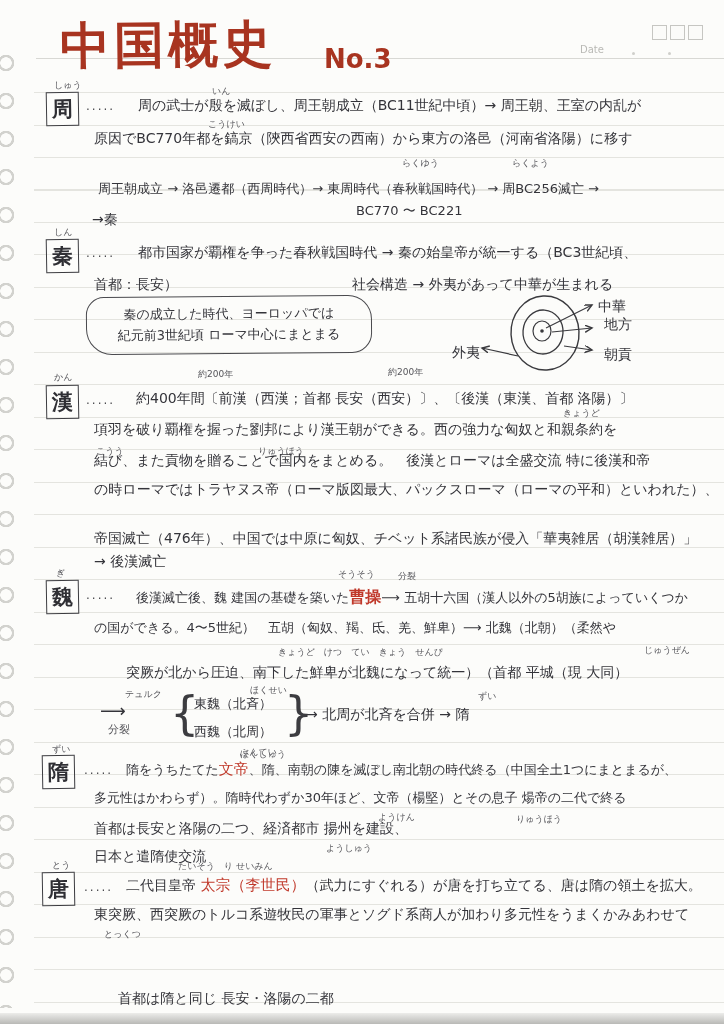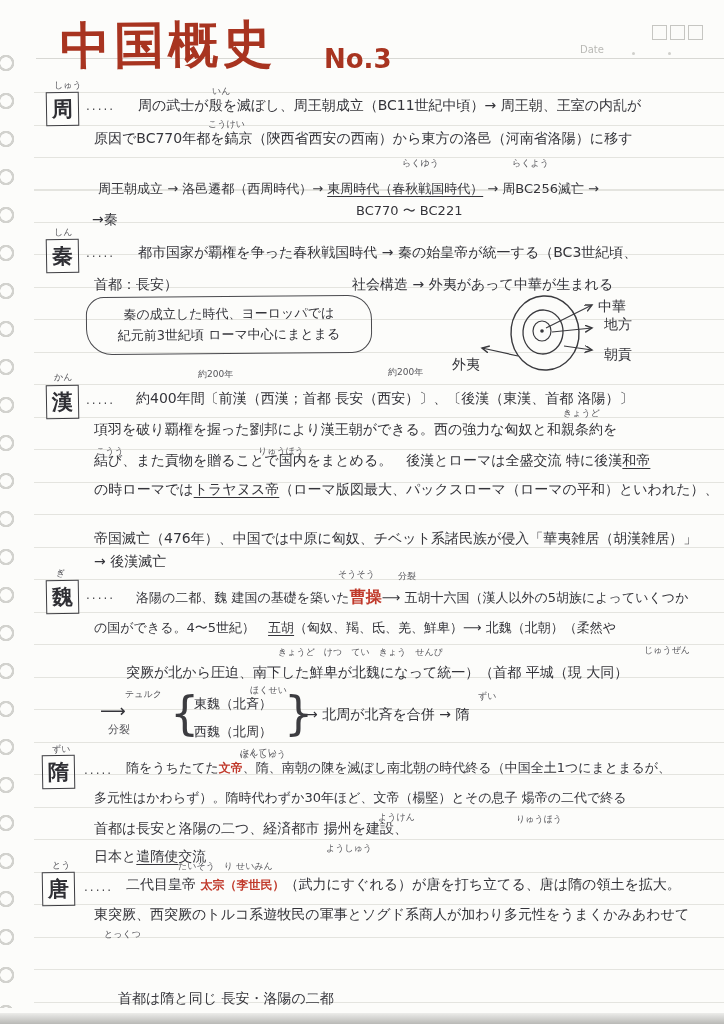--- a/index.html
+++ b/index.html
@@ -33,22 +33,22 @@
   .cb{position:absolute; top:25px; width:13px; height:13px; border:1px solid #c6c6c2; background:#fbfbf9;}
   
   .title-main{position:absolute; left:60px; top:12px; font-size:50px; font-weight:bold;
     color:var(--title-red); letter-spacing:4px; transform:rotate(-0.6deg); white-space:nowrap;}
   .title-no{position:absolute; left:324px; top:44px; font-size:26px; font-weight:bold; color:var(--title-red);}
   
   .t{position:absolute; font-size:14px; color:var(--ink); white-space:nowrap; line-height:1.25;}
   .sz13{font-size:13px;}
   .anno{position:absolute; font-size:9px; color:var(--anno); white-space:nowrap;}
   .red16{color:var(--red); font-weight:bold; font-size:16px;}
-  .red15{color:var(--red); font-weight:bold; font-size:12px;}
-  .ul{text-decoration:underline; text-underline-offset:3px;}
+  .red15{color:var(--red); font-weight:normal; font-size:15px;}
+  .ul{text-underline-offset:3px;}
   .kbox{position:absolute; border:1.8px solid #3c3c40; padding:2px 5px; font-size:21px;
     font-weight:bold; color:#2f2f34; background:rgba(255,255,255,.3); transform:rotate(-1deg);}
   .dots{position:absolute; font-size:12px; letter-spacing:2px; color:#4a4a4e;}
   .brace{position:absolute; font-size:46px; font-weight:normal; color:#3c3c40; line-height:1;}
   .cloud{
     position:absolute; left:86px; top:296px; width:284px; height:56px;
     border:1.8px solid #4a4a4e; border-radius:18px 24px 20px 26px;
     display:flex; flex-direction:column; justify-content:center; align-items:center;
     font-size:13px; color:var(--ink); transform:rotate(-0.5deg);
   }
@@ -112,21 +112,21 @@
     <ellipse cx="102" cy="43" rx="9" ry="10" fill="none" stroke="#3a3a3e" stroke-width="1.2"></ellipse>
     <circle cx="102" cy="43" r="1.8" fill="#3a3a3e"></circle>
     <line x1="106" y1="40" x2="152" y2="17" stroke="#3a3a3e" stroke-width="1.2" marker-end="url(#ah)"></line>
     <line x1="112" y1="44" x2="152" y2="40" stroke="#3a3a3e" stroke-width="1.2" marker-end="url(#ah)"></line>
     <line x1="124" y1="58" x2="152" y2="62" stroke="#3a3a3e" stroke-width="1.2" marker-end="url(#ah)"></line>
     <line x1="78" y1="68" x2="42" y2="60" stroke="#3a3a3e" stroke-width="1.2" marker-end="url(#ah)"></line>
   </svg>
   <div class="t" style="left:598px;top:298px">中華</div>
   <div class="t" style="left:604px;top:316px">地方</div>
   <div class="t" style="left:604px;top:346px">朝貢</div>
-  <div class="t" style="left:452px;top:356px">外夷</div>
+  <div class="t" style="left:452px;top:344px">外夷</div>
 
   <span class="anno" style="left:54px;top:371px">かん</span>
   <div class="kbox" style="left:46px;top:385px">漢</div>
   <span class="dots" style="left:86px;top:397px">·····</span>
   <span class="anno" style="left:198px;top:368px">約200年</span>
   <span class="anno" style="left:388px;top:366px">約200年</span>
   <div class="t" style="left:136px;top:390px">約400年間〔前漢（西漢；首都 長安（西安）〕、〔後漢（東漢、首都 洛陽）〕</div>
   <span class="anno" style="left:563px;top:407px">きょうど</span>
   <div class="t" style="left:94px;top:421px">項羽を破り覇権を握った劉邦により漢王朝ができる。西の強力な匈奴と和親条約を</div>
   <span class="anno" style="left:96px;top:445px">こうう</span>
@@ -139,21 +139,21 @@
   </div>
   <div class="t" style="left:94px;top:530px">帝国滅亡（476年）、中国では中原に匈奴、チベット系諸民族が侵入「華夷雑居（胡漢雑居）」</div>
   <div class="t" style="left:94px;top:553px">→ 後漢滅亡</div>
 
   <span class="anno" style="left:56px;top:567px">ぎ</span>
   <div class="kbox" style="left:46px;top:580px">魏</div>
   <span class="dots" style="left:86px;top:592px">·····</span>
   <span class="anno" style="left:338px;top:568px">そうそう</span>
   <span class="anno" style="left:398px;top:570px">分裂</span>
   <div class="t sz13" style="left:136px;top:587px">
-    <span>洛陽の二都、魏 建国の基礎を築いた</span><span class="red16">曹操</span><span>⟶ 五胡十六国（漢人以外の5胡族によっていくつか</span>
+    <span>後漢滅亡後、魏 建国の基礎を築いた</span><span class="red16">曹操</span><span>⟶ 五胡十六国（漢人以外の5胡族によっていくつか</span>
   </div>
   <div class="t sz13" style="left:94px;top:620px">
     <span>の国ができる。4〜5世紀）　</span><span class="ul">五胡</span><span>（匈奴、羯、氐、羌、鮮卑）⟶ 北魏（北朝）（柔然や</span>
   </div>
   <span class="anno" style="left:278px;top:646px">きょうど　けつ　てい　きょう　せんぴ</span>
   <span class="anno" style="left:644px;top:644px">じゅうぜん</span>
   <div class="t" style="left:126px;top:664px">突厥が北から圧迫、南下した鮮卑が北魏になって統一）（首都 平城（現 大同）</div>
   <span class="anno" style="left:125px;top:688px">テュルク</span>
   <div class="t" style="left:100px;top:700px;font-size:18px">⟶</div>
   <span class="anno" style="left:108px;top:722px;font-size:11px">分裂</span>

